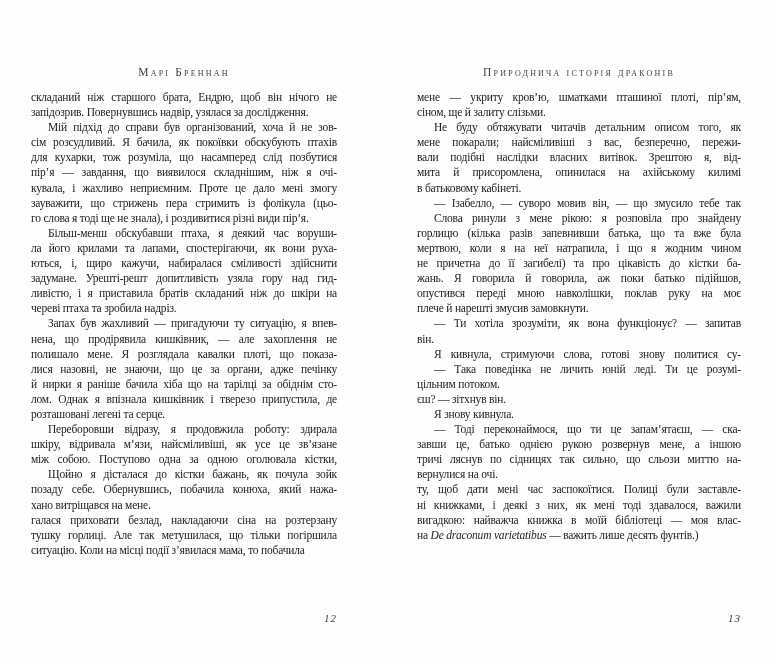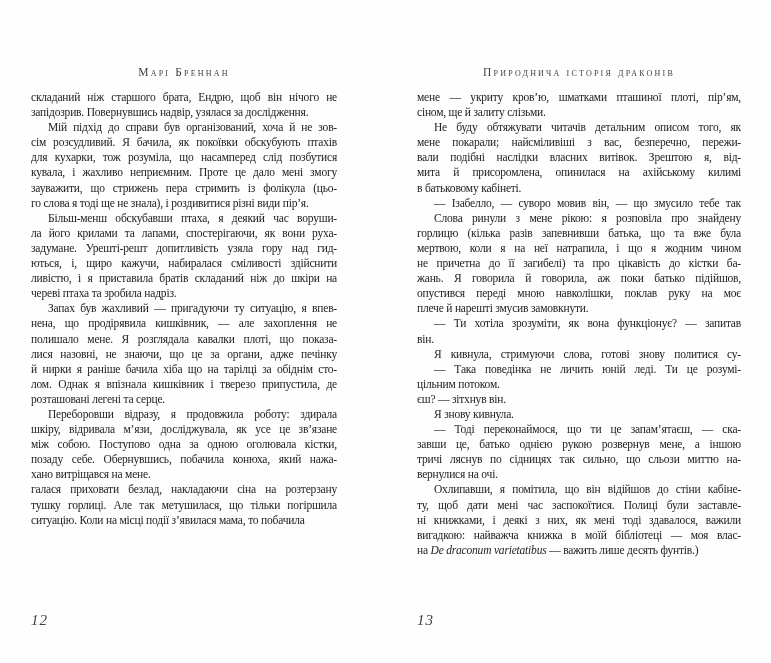--- a/index.html
+++ b/index.html
@@ -48,59 +48,61 @@
   .line-last {
     text-align-last: left;
   }
   .line-indent {
     text-indent: 17px;
   }
   .folio {
     position: absolute;
     top: 612px;
     left: 0; right: 0;
-    text-align: left;
+    text-align: right;
     font-style: italic;
-    font-size: 15px;
+    font-size: 11px;
     letter-spacing: 1px;
     color: #3f3f3f;
   }
 </style>
 </head>
 <body>
 
 <div class="spread">
 
   <div class="page page-left">
     <div class="running-head">Марі Бреннан</div>
     <div class="body-text">
         <div class="line">складаний ніж старшого брата, Ендрю, щоб він нічого не</div>
         <div class="line line-last">запідозрив. Повернувшись надвір, узялася за дослідження.</div>
         <div class="line line-indent">Мій підхід до справи був організований, хоча й не зов-</div>
         <div class="line">сім розсудливий. Я бачила, як покоївки обскубують птахів</div>
         <div class="line">для кухарки, тож розуміла, що насамперед слід позбутися</div>
+        <div class="line">пір’я — завдання, що виявилося складнішим, ніж я очі-</div>
         <div class="line">кувала, і жахливо неприємним. Проте це дало мені змогу</div>
         <div class="line">зауважити, що стрижень пера стримить із фолікула (цьо-</div>
         <div class="line line-last">го слова я тоді ще не знала), і роздивитися різні види пір’я.</div>
         <div class="line line-indent">Більш-менш обскубавши птаха, я деякий час воруши-</div>
         <div class="line">ла його крилами та лапами, спостерігаючи, як вони руха-</div>
+        <div class="line">ються, і, щиро кажучи, набиралася сміливості здійснити</div>
         <div class="line">задумане. Урешті-решт допитливість узяла гору над гид-</div>
-        <div class="line">ються, і, щиро кажучи, набиралася сміливості здійснити</div>
         <div class="line">ливістю, і я приставила братів складаний ніж до шкіри на</div>
         <div class="line line-last">череві птаха та зробила надріз.</div>
         <div class="line line-indent">Запах був жахливий — пригадуючи ту ситуацію, я впев-</div>
         <div class="line">нена, що продірявила кишківник, — але захоплення не</div>
         <div class="line">полишало мене. Я розглядала кавалки плоті, що показа-</div>
         <div class="line">лися назовні, не знаючи, що це за органи, адже печінку</div>
         <div class="line">й нирки я раніше бачила хіба що на тарілці за обіднім сто-</div>
         <div class="line">лом. Однак я впізнала кишківник і тверезо припустила, де</div>
         <div class="line line-last">розташовані легені та серце.</div>
         <div class="line line-indent">Переборовши відразу, я продовжила роботу: здирала</div>
-        <div class="line">шкіру, відривала м’язи, досліджувала, як усе це зв’язане</div>
+        <div class="line">шкіру, відривала м’язи, найсміливіші, як усе це зв’язане</div>
         <div class="line">між собою. Поступово одна за одною оголювала кістки,</div>
+        <div class="line line-indent">Щойно я дісталася до кістки бажань, як почула зойк</div>
         <div class="line">позаду себе. Обернувшись, побачила конюха, який нажа-</div>
         <div class="line line-last">хано витріщався на мене.</div>
         <div class="line">галася приховати безлад, накладаючи сіна на розтерзану</div>
         <div class="line">тушку горлиці. Але так метушилася, що тільки погіршила</div>
         <div class="line line-last">ситуацію. Коли на місці події з’явилася мама, то побачила</div>
       </div>
     <div class="folio">12</div>
   </div>
 
   <div class="page page-right">
@@ -125,21 +127,20 @@
         <div class="line line-last">він.</div>
         <div class="line line-indent">Я кивнула, стримуючи слова, готові знову политися су-</div>
         <div class="line line-indent">— Така поведінка не личить юній леді. Ти це розумі-</div>
         <div class="line line-last">цільним потоком.</div>
         <div class="line line-last">єш? — зітхнув він.</div>
         <div class="line line-last line-indent">Я знову кивнула.</div>
         <div class="line line-indent">— Тоді переконаймося, що ти це запам’ятаєш, — ска-</div>
         <div class="line">завши це, батько однією рукою розвернув мене, а іншою</div>
         <div class="line">тричі ляснув по сідницях так сильно, що сльози миттю на-</div>
         <div class="line line-last">вернулися на очі.</div>
-        <div class="line line-indent">Охлипавши, я помітила, що він відійшов до стіни кабіне-</div>
         <div class="line">ту, щоб дати мені час заспокоїтися. Полиці були заставле-</div>
         <div class="line">ні книжками, і деякі з них, як мені тоді здавалося, важили</div>
         <div class="line">вигадкою: найважча книжка в моїй бібліотеці — моя влас-</div>
         <div class="line line-last">на <i>De draconum varietatibus</i> — важить лише десять фунтів.)</div>
       </div>
     <div class="folio">13</div>
   </div>
 
 </div>
 

